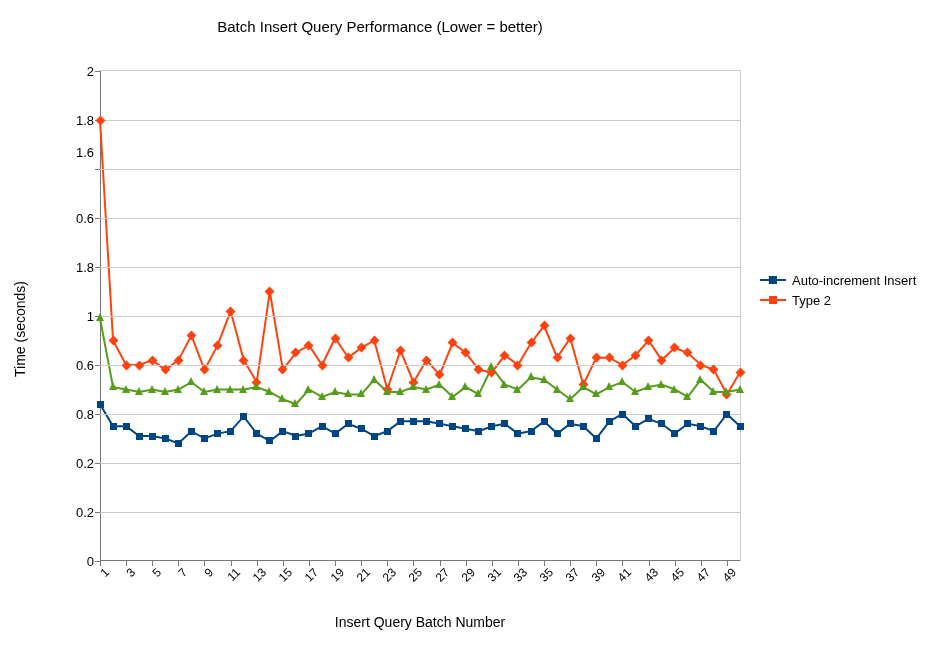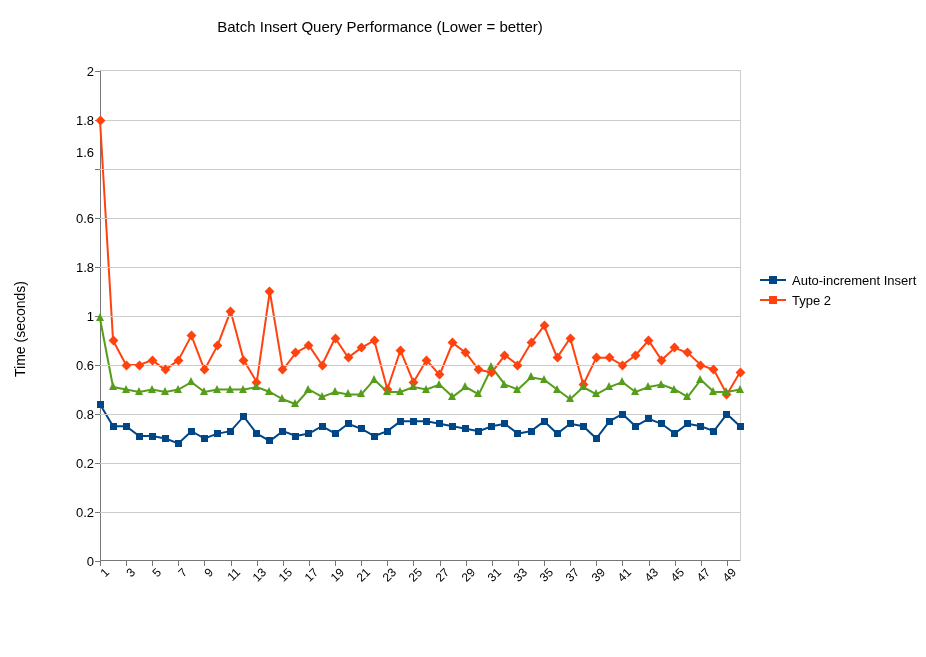--- a/index.html
+++ b/index.html
@@ -161,20 +161,21 @@
   }
 </style>
 </head>
 <body>
 
 <div class="figure">
 
   <div class="title">Batch Insert Query Performance (Lower = better)</div>
 
   <div class="ylabel">Time (seconds)</div>
+  <div class="xlabel">Insert Query Batch Number</div>
 
   <div class="plot" id="plot">
     <div class="axis-x"></div>
     <div class="axis-y"></div>
     <svg id="plot-svg" style="position:absolute;left:0;top:0;width:100%;height:100%;overflow:visible">
         <polyline points="0,333.2 13.061224489795917,355.25 26.122448979591834,355.25 39.183673469387756,365.05 52.24489795918367,365.05 65.3061224489796,367.5 78.36734693877551,372.4 91.42857142857142,360.15 104.48979591836734,367.5 117.55102040816327,362.6 130.6122448979592,360.15 143.6734693877551,345.45000000000005 156.73469387755102,362.6 169.79591836734696,369.95 182.85714285714283,360.15 195.9183673469388,365.05 208.97959183673467,362.6 222.0408163265306,355.25 235.10204081632654,362.6 248.16326530612244,352.79999999999995 261.2244897959184,357.7 274.2857142857143,365.05 287.3469387755102,360.15 300.40816326530614,350.35 313.46938775510205,350.35 326.53061224489795,350.35 339.5918367346939,352.79999999999995 352.65306122448976,355.25 365.71428571428567,357.7 378.7755102040816,360.15 391.8367346938776,355.25 404.8979591836735,352.79999999999995 417.95918367346934,362.6 431.0204081632653,360.15 444.0816326530612,350.35 457.14285714285717,362.6 470.2040816326531,352.79999999999995 483.2653061224489,355.25 496.3265306122449,367.5 509.38775510204084,350.35 522.4489795918367,343 535.5102040816327,355.25 548.5714285714286,347.9 561.6326530612245,352.79999999999995 574.6938775510204,362.6 587.7551020408164,352.79999999999995 600.8163265306123,355.25 613.8775510204082,360.15 626.9387755102041,343 640,355.25" class="series-line" stroke="#004586"></polyline>
         <polyline points="0,49 13.061224489795917,269.5 26.122448979591834,294 39.183673469387756,294 52.24489795918367,289.1 65.3061224489796,298.9 78.36734693877551,289.1 91.42857142857142,264.6 104.48979591836734,298.9 117.55102040816327,274.4 130.6122448979592,240.1 143.6734693877551,289.1 156.73469387755102,311.15 169.79591836734696,220.5 182.85714285714283,298.9 195.9183673469388,281.75 208.97959183673467,274.4 222.0408163265306,294 235.10204081632654,267.04999999999995 248.16326530612244,286.65 261.2244897959184,276.85 274.2857142857143,269.5 287.3469387755102,318.5 300.40816326530614,279.3 313.46938775510205,311.15 326.53061224489795,289.1 339.5918367346939,303.8 352.65306122448976,271.95 365.71428571428567,281.75 378.7755102040816,298.9 391.8367346938776,301.35 404.8979591836735,284.20000000000005 417.95918367346934,294 431.0204081632653,271.95 444.0816326530612,254.8 457.14285714285717,286.65 470.2040816326531,267.04999999999995 483.2653061224489,313.6 496.3265306122449,286.65 509.38775510204084,286.65 522.4489795918367,294 535.5102040816327,284.20000000000005 548.5714285714286,269.5 561.6326530612245,289.1 574.6938775510204,276.85 587.7551020408164,281.75 600.8163265306123,294 613.8775510204082,298.9 626.9387755102041,323.4 640,301.35" class="series-line" stroke="#ff420e"></polyline>
         <polyline points="0,247.45 13.061224489795917,316.05 26.122448979591834,318.5 39.183673469387756,320.95000000000005 52.24489795918367,318.5 65.3061224489796,320.95000000000005 78.36734693877551,318.5 91.42857142857142,311.15 104.48979591836734,320.95000000000005 117.55102040816327,318.5 130.6122448979592,318.5 143.6734693877551,318.5 156.73469387755102,316.05 169.79591836734696,320.95000000000005 182.85714285714283,328.29999999999995 195.9183673469388,333.2 208.97959183673467,318.5 222.0408163265306,325.85 235.10204081632654,320.95000000000005 248.16326530612244,323.4 261.2244897959184,323.4 274.2857142857143,308.7 287.3469387755102,320.95000000000005 300.40816326530614,320.95000000000005 313.46938775510205,316.05 326.53061224489795,318.5 339.5918367346939,313.6 352.65306122448976,325.85 365.71428571428567,316.05 378.7755102040816,323.4 391.8367346938776,296.45 404.8979591836735,313.6 417.95918367346934,318.5 431.0204081632653,306.25 444.0816326530612,308.7 457.14285714285717,318.5 470.2040816326531,328.29999999999995 483.2653061224489,316.05 496.3265306122449,323.4 509.38775510204084,316.05 522.4489795918367,311.15 535.5102040816327,320.95000000000005 548.5714285714286,316.05 561.6326530612245,313.6 574.6938775510204,318.5 587.7551020408164,325.85 600.8163265306123,308.7 613.8775510204082,320.95000000000005 626.9387755102041,320.95000000000005 640,318.5" class="series-line" stroke="#579d1c"></polyline>
       </svg>
   <div class="ytick-mark" style="top: 490px;"></div>

